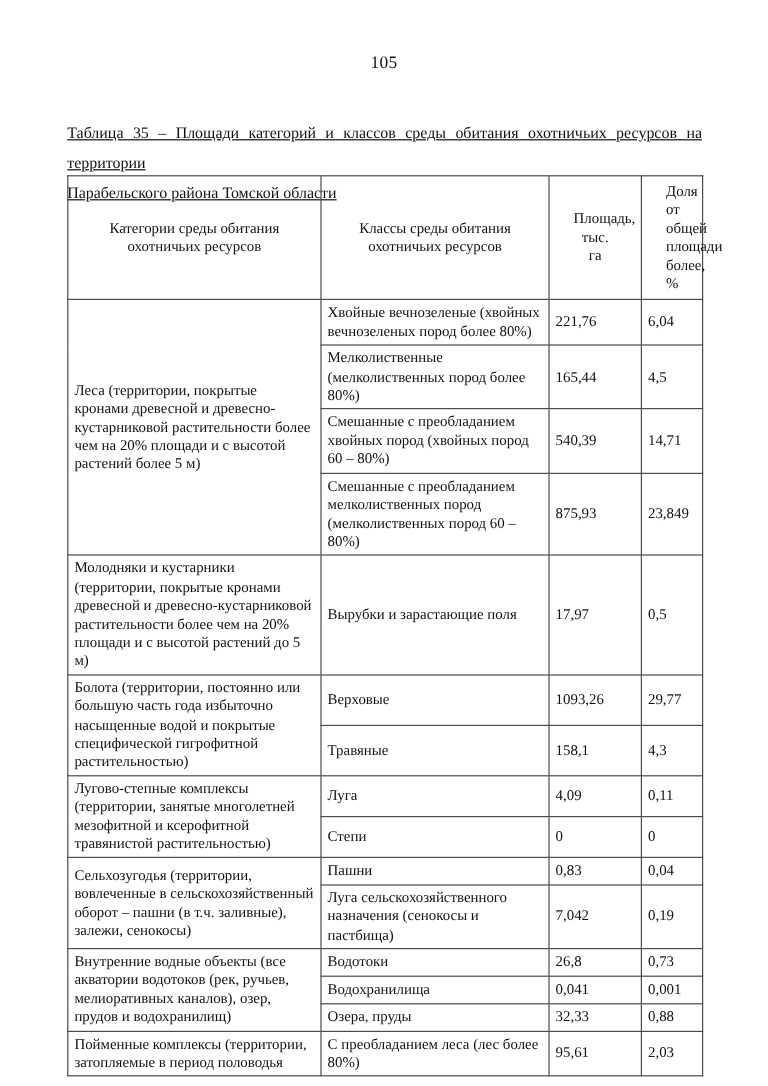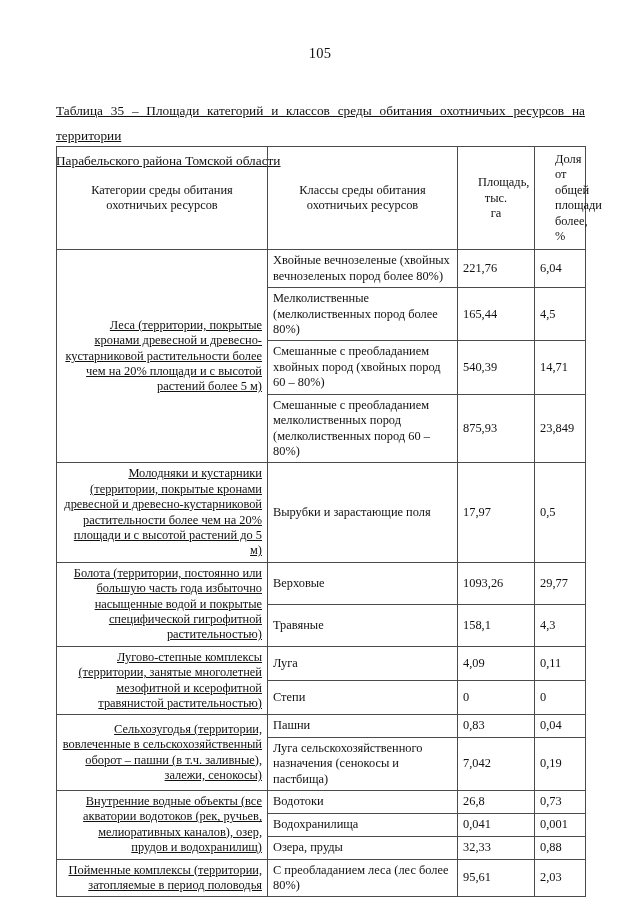--- a/index.html
+++ b/index.html
@@ -63,22 +63,21 @@
     vertical-align: middle;
     font-weight: normal;
   }
   table.habitat th {
     text-align: center;
     vertical-align: middle;
     padding: 5px 20px;
   }
   td.cat {
     vertical-align: middle;
-    text-align: right;
-    text-decoration: underline;
+    text-align: left;
   }
   td.cls {
     vertical-align: middle;
     text-align: left;
     margin-top: 16px;
   }
   td.num {
     text-align: left;
     vertical-align: middle;
   }

